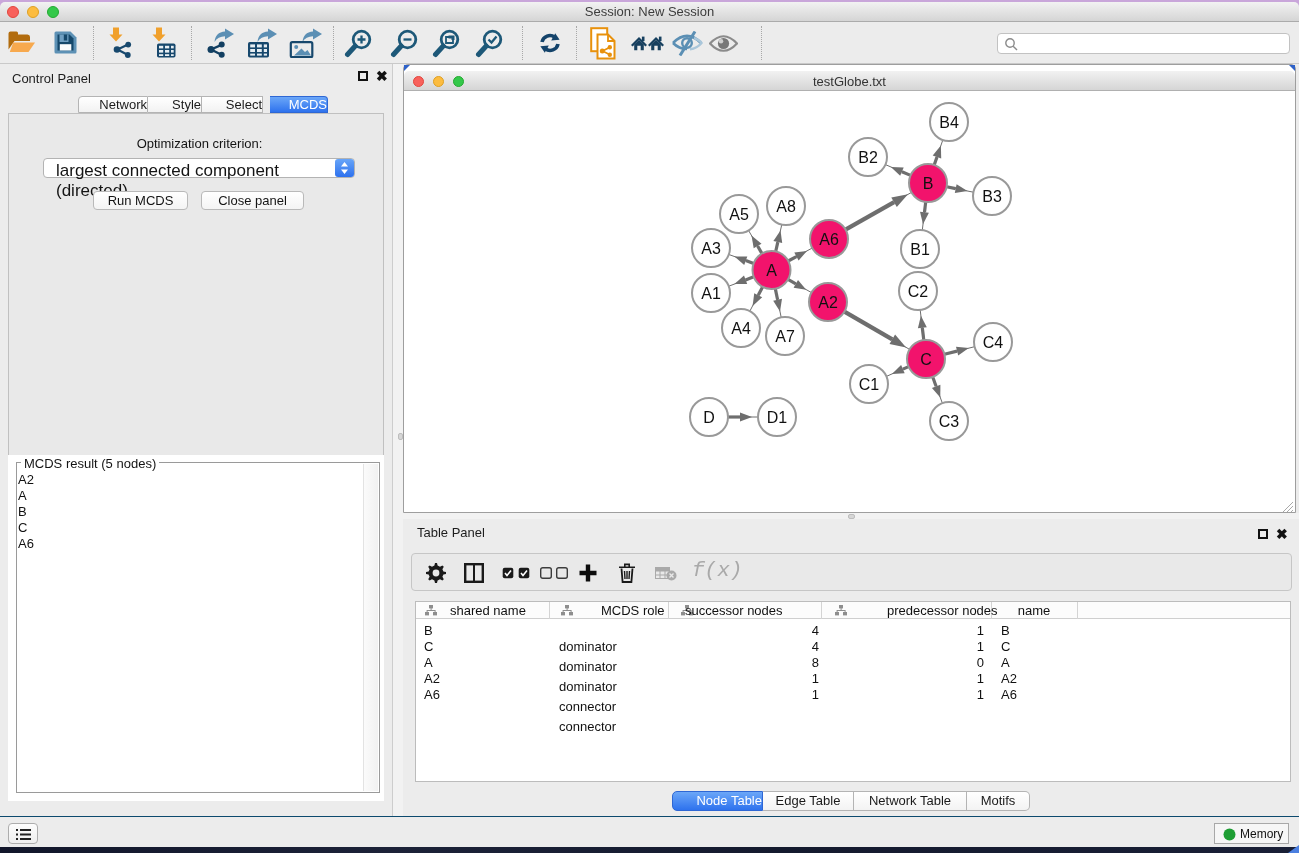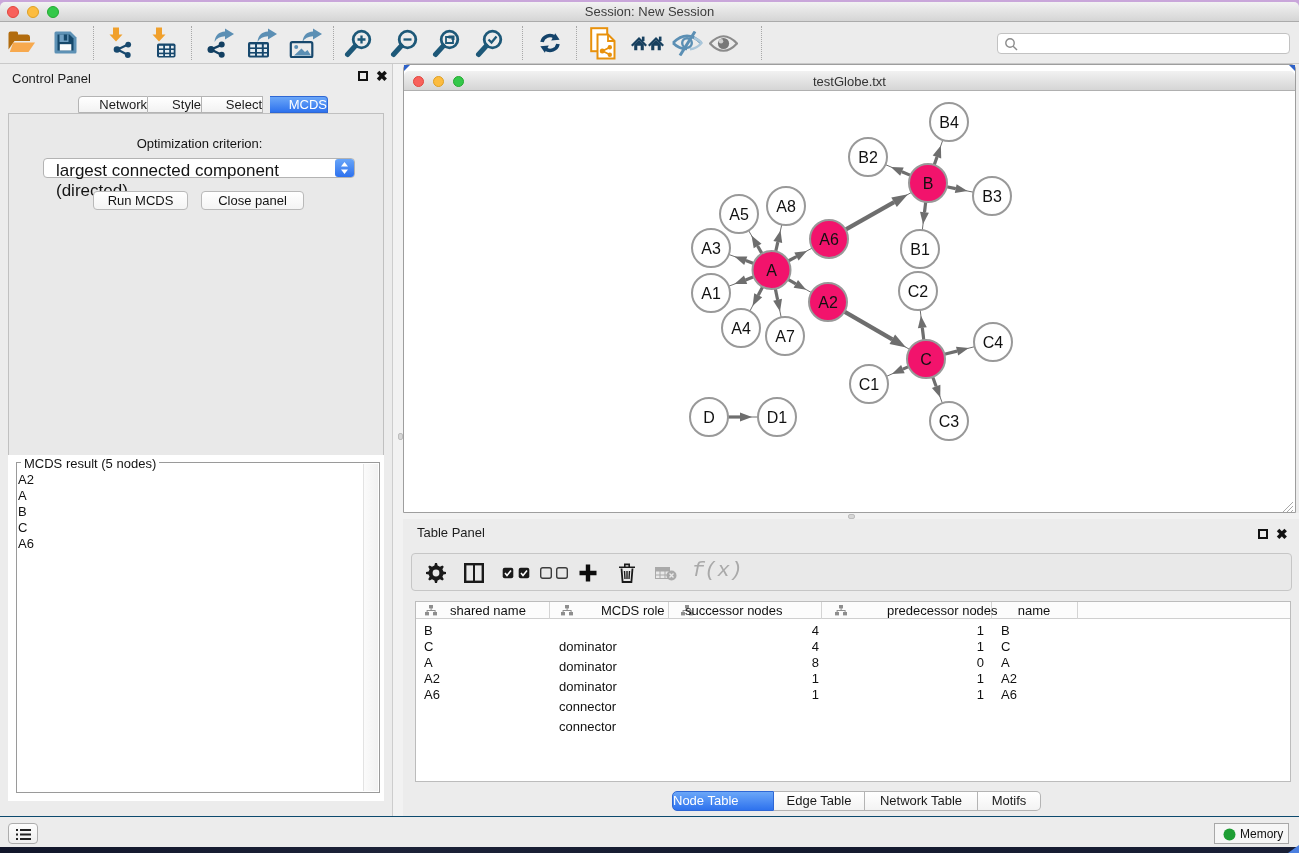--- a/index.html
+++ b/index.html
@@ -447,21 +447,21 @@
 <div class="cell" style="left:269px;top:1px;">successor nodes</div>
 <div class="cell" style="left:443px;top:1px;margin-left:28px;">predecessor nodes</div>
 <div class="cell" style="left:575px;top:1px;width:86px;text-align:center;">name</div>
 <div class="cell" style="left:8px;top:21px;line-height:16.1px;">B<br>C<br>A<br>A2<br>A6</div>
 <div class="cell" style="left:143px;top:35px;line-height:20px;">dominator<br>dominator<br>dominator<br>connector<br>connector</div>
 <div class="cell" style="left:252px;top:21px;width:151px;text-align:right;line-height:16.1px;">4<br>4<br>8<br>1<br>1</div>
 <div class="cell" style="left:405px;top:21px;width:163px;text-align:right;line-height:16.1px;">1<br>1<br>0<br>1<br>1</div>
 <div class="cell" style="left:585px;top:21px;line-height:16.1px;">B<br>C<br>A<br>A2<br>A6</div>
 </div>
 <div id="tp-tabs">
-<div class="btab sel first" style="width:102px;text-align:left">Node Table</div>
+<div class="btab sel first" style="width:91px;text-align:right">Node Table</div>
 <div class="btab" style="width:91px;text-align:center">Edge Table</div>
 <div class="btab" style="width:113px;text-align:center">Network Table</div>
 <div class="btab last" style="width:63px;text-align:center">Motifs</div>
 </div>
 
 <div id="statusbar" class="abs">
 <div id="sbtn">
       <svg style="position:absolute;left:7px;top:4px" width="15" height="13" viewBox="0 0 15 13">
         <g fill="#222">
           <rect x="0" y="1" width="2" height="2"></rect>

